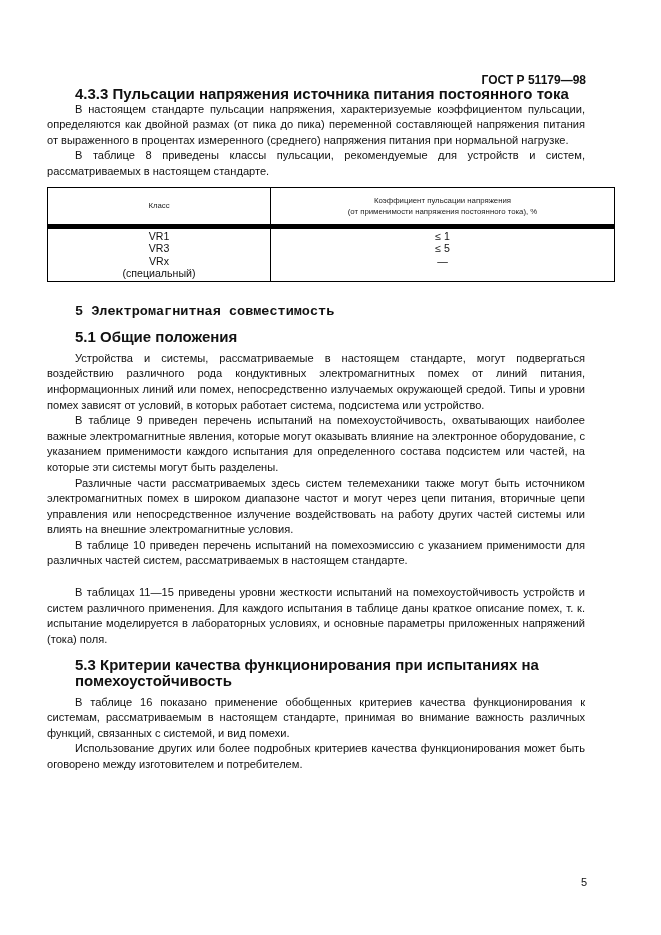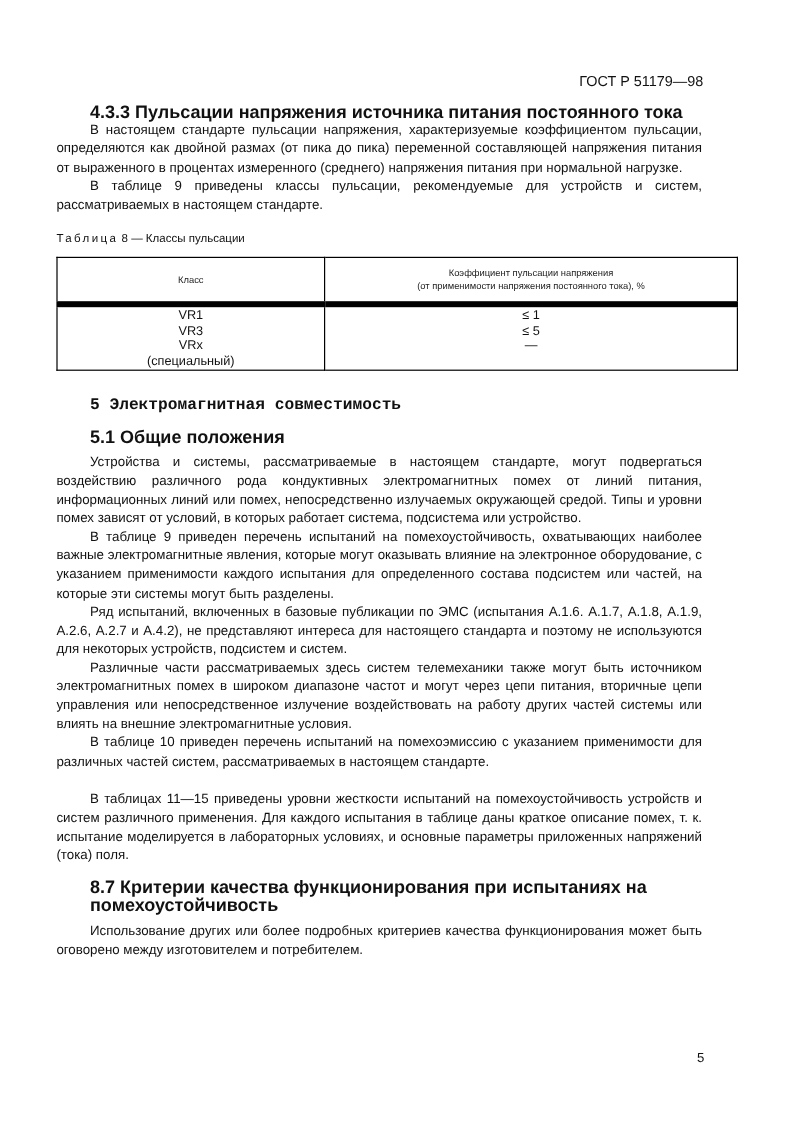--- a/index.html
+++ b/index.html
@@ -1,18 +1,18 @@
 <!DOCTYPE html>
 <html><head>
 <meta charset="utf-8">
 <style>
   html, body { margin: 0; padding: 0; background: #ffffff; }
   body { width: 661px; height: 935px; position: relative; overflow: hidden;
          font-family: "Liberation Sans", sans-serif; color: #111; }
-  .page-header { position: absolute; right: 75px; top: 61px; font-weight: normal; font-size: 12px; }
+  .page-header { position: absolute; right: 75px; top: 73px; font-weight: bold; font-size: 12px; }
   .content { position: absolute; left: 47px; top: 86px; width: 538px; font-size: 11.1px; line-height: 15.6px; }
   .content p { margin: 0; text-align: justify; text-indent: 28px; }
   h3 { margin: 0; font-size: 15px; font-weight: bold; padding-left: 28px; line-height: 15.6px; }
   h2 { margin: 0; font-size: 13.5px; font-weight: bold; padding-left: 28px; font-family: Liberation Mono, monospace; }
   .gap-sm { height: 6px; }
   .gap-md { height: 10px; }
   .caption { margin-top: 12px; font-size: 9.6px; }
   .caption .spaced { letter-spacing: 2px; }
   table { border-collapse: collapse; width: 568px; margin-top: 7px; }
   th, td { border: 1.5px solid #000; text-align: center; vertical-align: middle; }
@@ -22,25 +22,22 @@
   .page-number { position: absolute; right: 74px; top: 876px; font-size: 11px; }
 </style>
 </head>
 <body>
 
 <div class="page-header">ГОСТ Р 51179—98</div>
 
 <div class="content">
   <h3>4.3.3 Пульсации напряжения источника питания постоянного тока</h3>
   <p>В настоящем стандарте пульсации напряжения, характеризуемые коэффициентом пульсации, определяются как двойной размах (от пика до пика) переменной составляющей напряжения питания от выраженного в процентах измеренного (среднего) напряжения питания при нормальной нагрузке.</p>
-  <p>В таблице 9 приведены классы пульсации, рекомендуемые для устройств и систем, рассматриваемых в настоящем стандарте.</p>
+  <p>В таблице 8 приведены классы пульсации, рекомендуемые для устройств и систем, рассматриваемых в настоящем стандарте.</p>
 
-  <div class="caption">
-    <span class="spaced">Таблица</span><span> 8 — Классы пульсации</span>
-  </div>
 
   <table>
     <thead>
       <tr>
         <th class="c1">Класс</th>
         <th>
           <div>Коэффициент пульсации напряжения</div>
           <div>(от применимости напряжения постоянного тока), %</div>
         </th>
       </tr>
@@ -62,27 +59,27 @@
     </tbody>
   </table>
 
   <div style="height:22px"></div>
   <h2>5 Электромагнитная совместимость</h2>
   <div class="gap-md"></div>
   <h3>5.1 Общие положения</h3>
   <div class="gap-sm"></div>
   <p>Устройства и системы, рассматриваемые в настоящем стандарте, могут подвергаться воздействию различного рода кондуктивных электромагнитных помех от линий питания, информационных линий или помех, непосредственно излучаемых окружающей средой. Типы и уровни помех зависят от условий, в которых работает система, подсистема или устройство.</p>
   <p>В таблице 9 приведен перечень испытаний на помехоустойчивость, охватывающих наиболее важные электромагнитные явления, которые могут оказывать влияние на электронное оборудование, с указанием применимости каждого испытания для определенного состава подсистем или частей, на которые эти системы могут быть разделены.</p>
-  <p>Ряд испытаний, включенных в базовые публикации по ЭМС (испытания А.1.6. А.1.7, А.1.8, А.1.9, А.2.6, А.2.7 и А.4.2), не представляют интереса для настоящего стандарта и поэтому не используются для некоторых устройств, подсистем и систем.</p>
   <p>Различные части рассматриваемых здесь систем телемеханики также могут быть источником электромагнитных помех в широком диапазоне частот и могут через цепи питания, вторичные цепи управления или непосредственное излучение воздействовать на работу других частей системы или влиять на внешние электромагнитные условия.</p>
   <p>В таблице 10 приведен перечень испытаний на помехоэмиссию с указанием применимости для различных частей систем, рассматриваемых в настоящем стандарте.</p>
 
   <div class="gap-md"></div>
   <div class="gap-sm"></div>
   <p>В таблицах 11—15 приведены уровни жесткости испытаний на помехоустойчивость устройств и систем различного применения. Для каждого испытания в таблице даны краткое описание помех, т. к. испытание моделируется в лабораторных условиях, и основные параметры приложенных напряжений (тока) поля.</p>
 
   <div class="gap-md"></div>
-  <h3>8.7 Критерии качества функционирования при испытаниях на помехоустойчивость</h3>
+  <h3>5.3 Критерии качества функционирования при испытаниях на помехоустойчивость</h3>
   <div class="gap-sm"></div>
+  <p>В таблице 16 показано применение обобщенных критериев качества функционирования к системам, рассматриваемым в настоящем стандарте, принимая во внимание важность различных функций, связанных с системой, и вид помехи.</p>
   <p>Использование других или более подробных критериев качества функционирования может быть оговорено между изготовителем и потребителем.</p>
 </div>
 
 <div class="page-number">5</div>
 
 </body></html>

